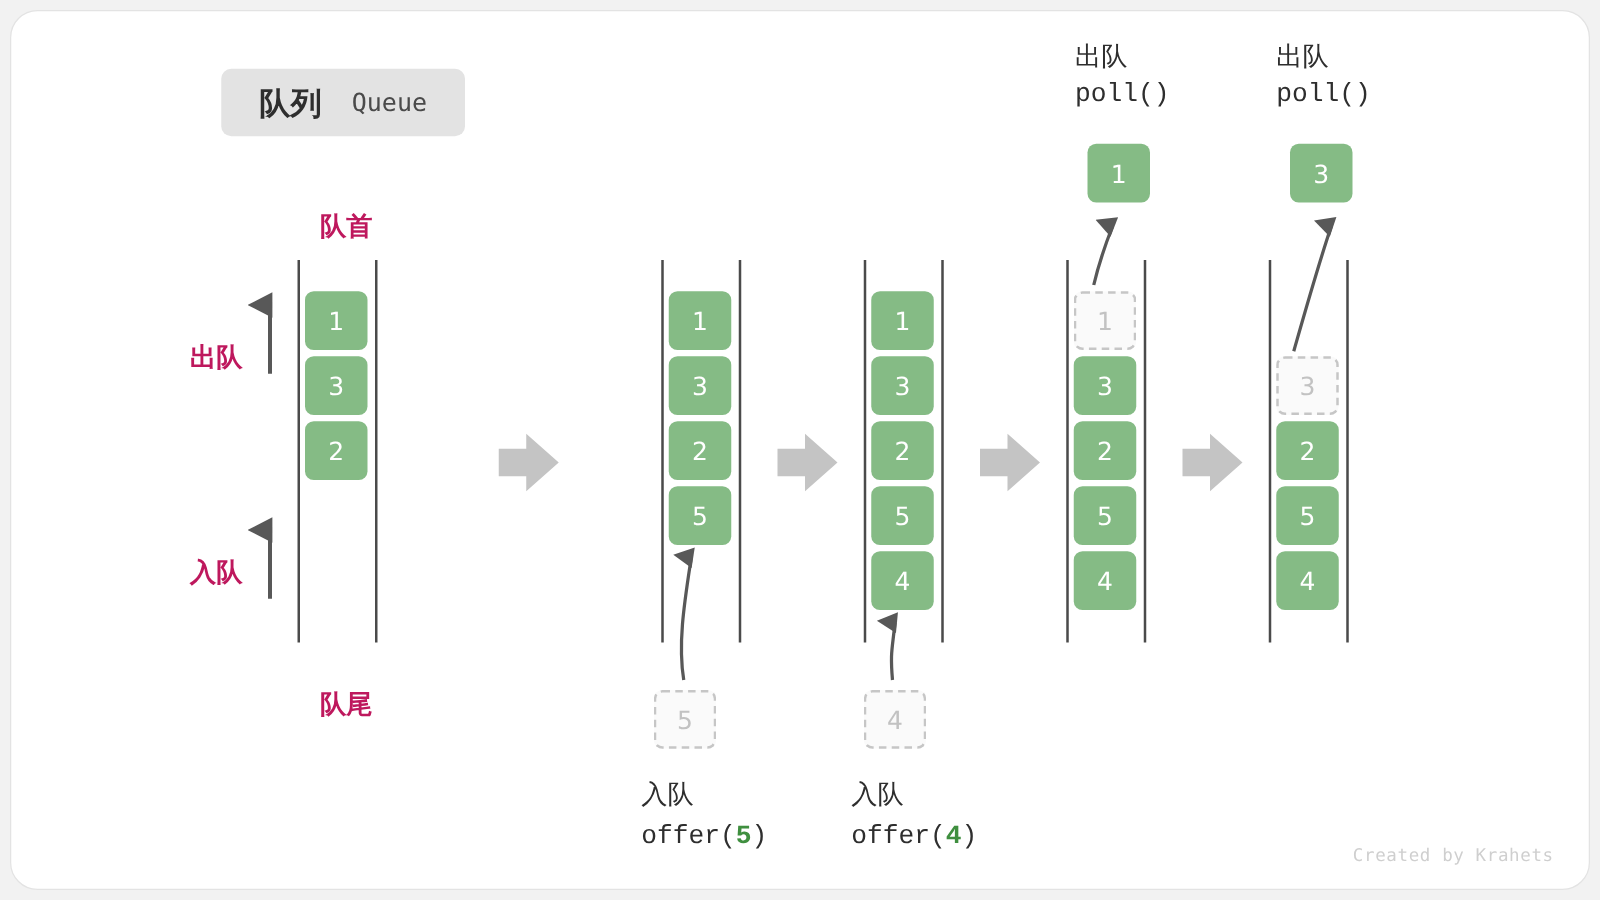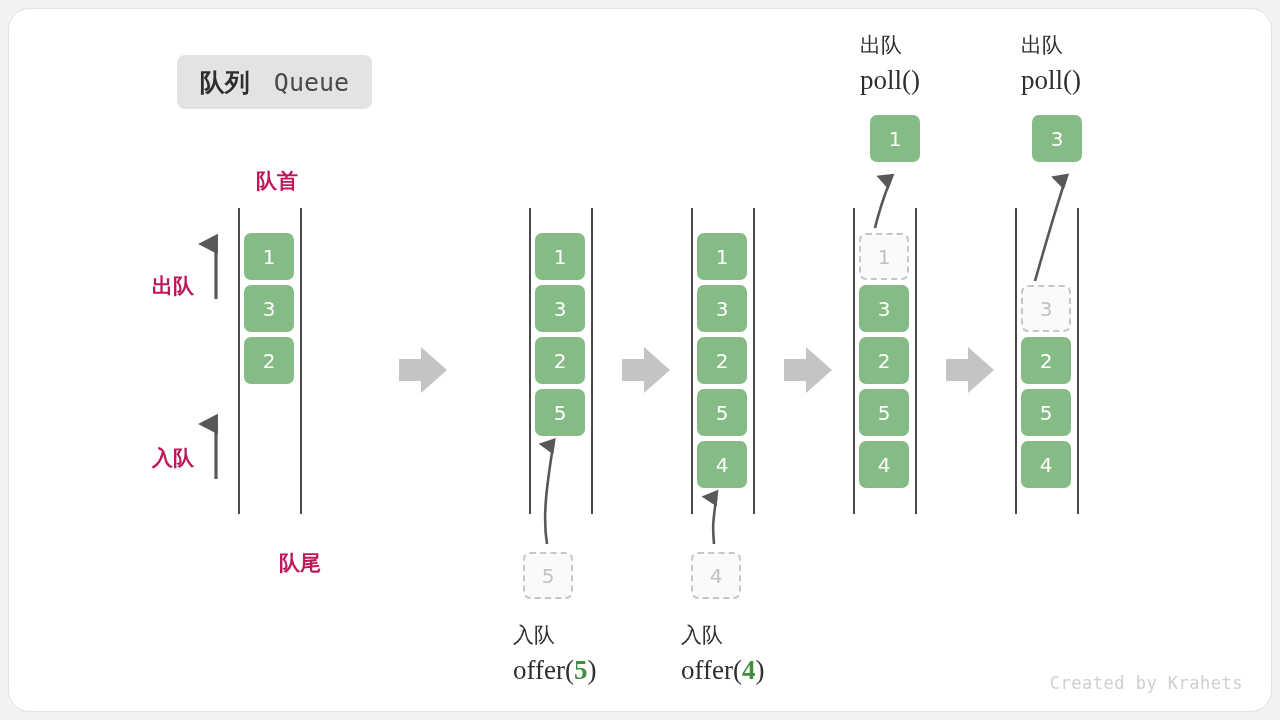--- a/index.html
+++ b/index.html
@@ -28,38 +28,38 @@
     background: #e3e3e3;
     border-radius: 8px;
     display: flex; align-items: center; justify-content: center;
     gap: 24px;
   }
   #title-badge .cn {
     font-size: 25px; font-weight: bold; color: #2e2e2e;
     font-family: "DejaVu Sans", sans-serif;
   }
   #title-badge .en {
-    font-size: 25px; color: #4a4a4a;
+    font-size: 20px; color: #4a4a4a;
     font-family: "DejaVu Sans Mono", monospace;
   }
 
   
   .cn-bold {
     font-family: "DejaVu Sans", sans-serif;
     font-weight: bold; color: #be185d;
     font-size: 21px; white-space: nowrap;
   }
   .caption {
     font-family: "DejaVu Sans", sans-serif;
     color: #2e2e2e; font-size: 21px;
     white-space: nowrap; text-align: left;
   }
   .caption .mono {
-    font-family: Liberation Serif, serif;
-    font-size: 27px; color: #2e2e2e;
+    font-family: Liberation Mono, monospace;
+    font-size: 21px; color: #2e2e2e;
   }
   .caption .num { color: #3f8f3f; font-weight: bold; }
 
   
   .rail {
     width: 1.5px;
     background: #4a4a4a;
   }
 
   
@@ -79,37 +79,37 @@
     color: #c2c2c2;
   }
 
   
   #overlay { left: 0; top: 0; width: 1264px; height: 704px; pointer-events: none; }
 
   
   #watermark {
     right: 28px; bottom: 18px;
     font-family: "DejaVu Sans Mono", monospace;
-    font-size: 17px; color: #cfcfcf;
+    font-size: 14px; color: #cfcfcf;
     letter-spacing: 0.5px;
   }
 </style>
 </head>
 <body>
 
 <div id="card">
 
   <div id="title-badge" class="abs">
     <span class="cn">队列</span>
     <span class="en">Queue</span>
   </div>
 
   <div class="abs cn-bold" style="left:239px; top:158px; width:58px; text-align:center;">队首</div>
 
-  <div class="abs cn-bold" style="left:239px; top:540px; width:58px; text-align:center;margin-left:23px;">队尾</div>
+  <div class="abs cn-bold" style="left:239px; top:540px; width:58px; text-align:center;">队尾</div>
 
   <div class="abs cn-bold" style="left:143px; top:263px;">出队</div>
 
   <div class="abs cn-bold" style="left:143px; top:435px;">入队</div>
 
   <div class="abs rail" style="left:229px; top:199px; height:306px;"></div>
   <div class="abs rail" style="left:291px; top:199px; height:306px;"></div>
 
   <div class="abs cell" style="left:235px; top:224px;">1</div>
   <div class="abs cell" style="left:235px; top:276px;">3</div>

